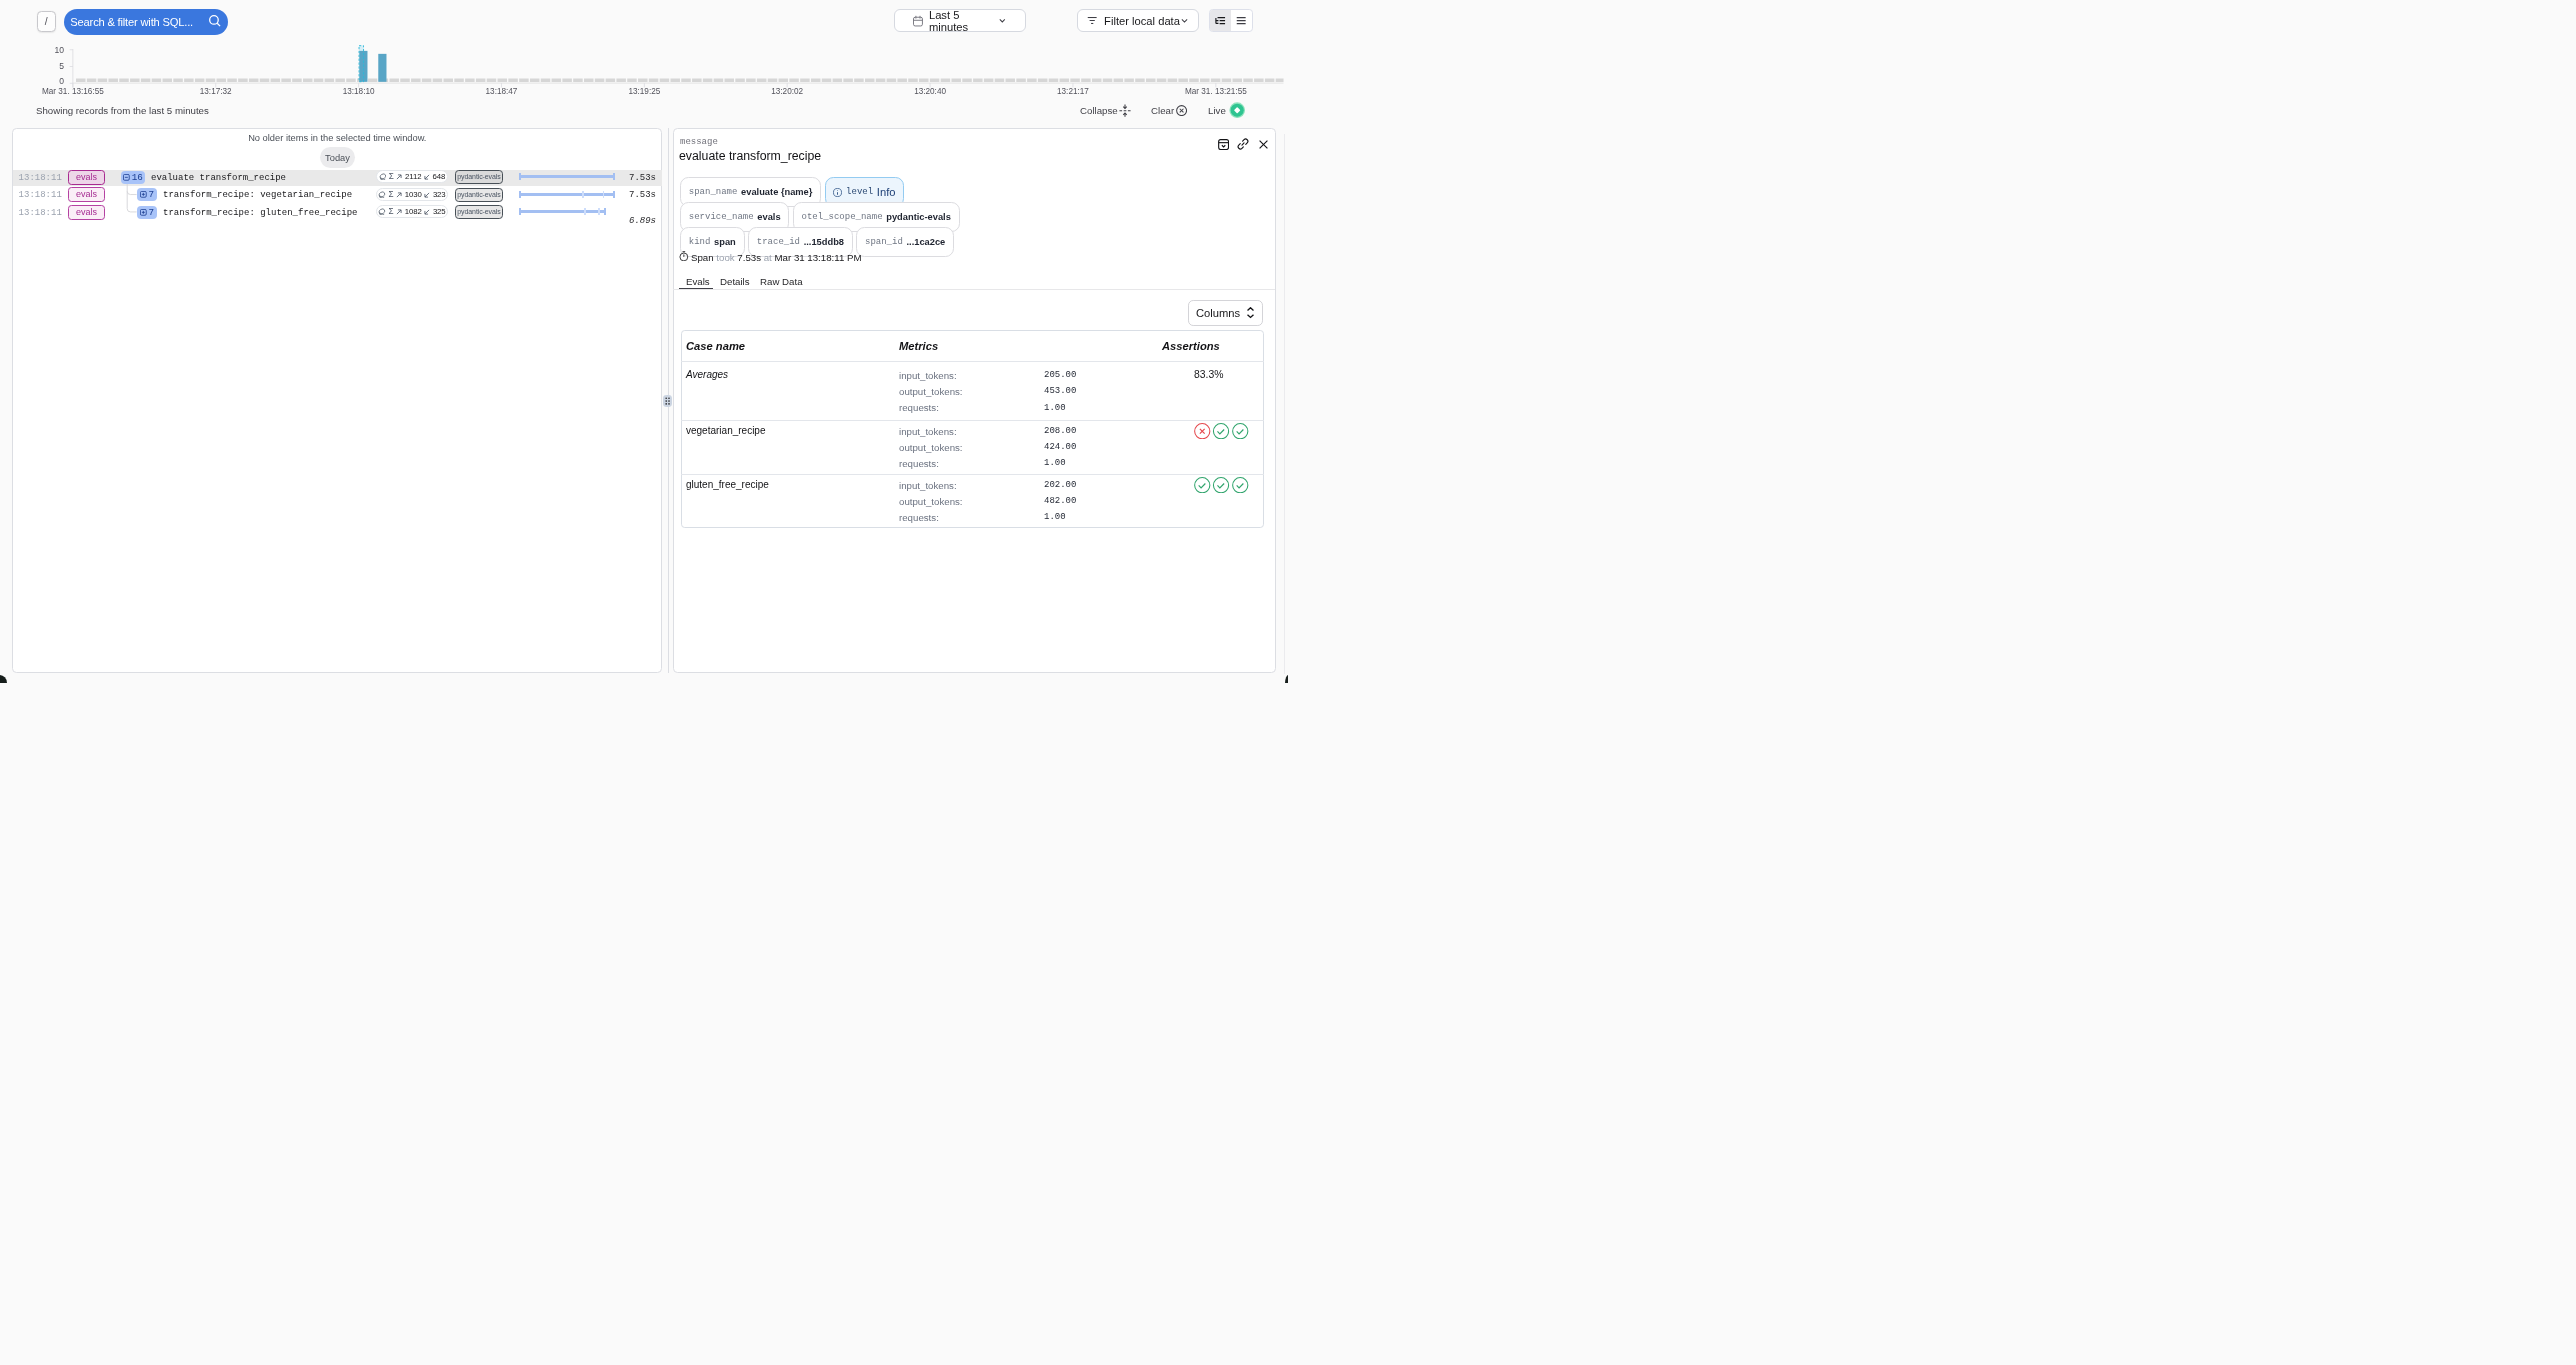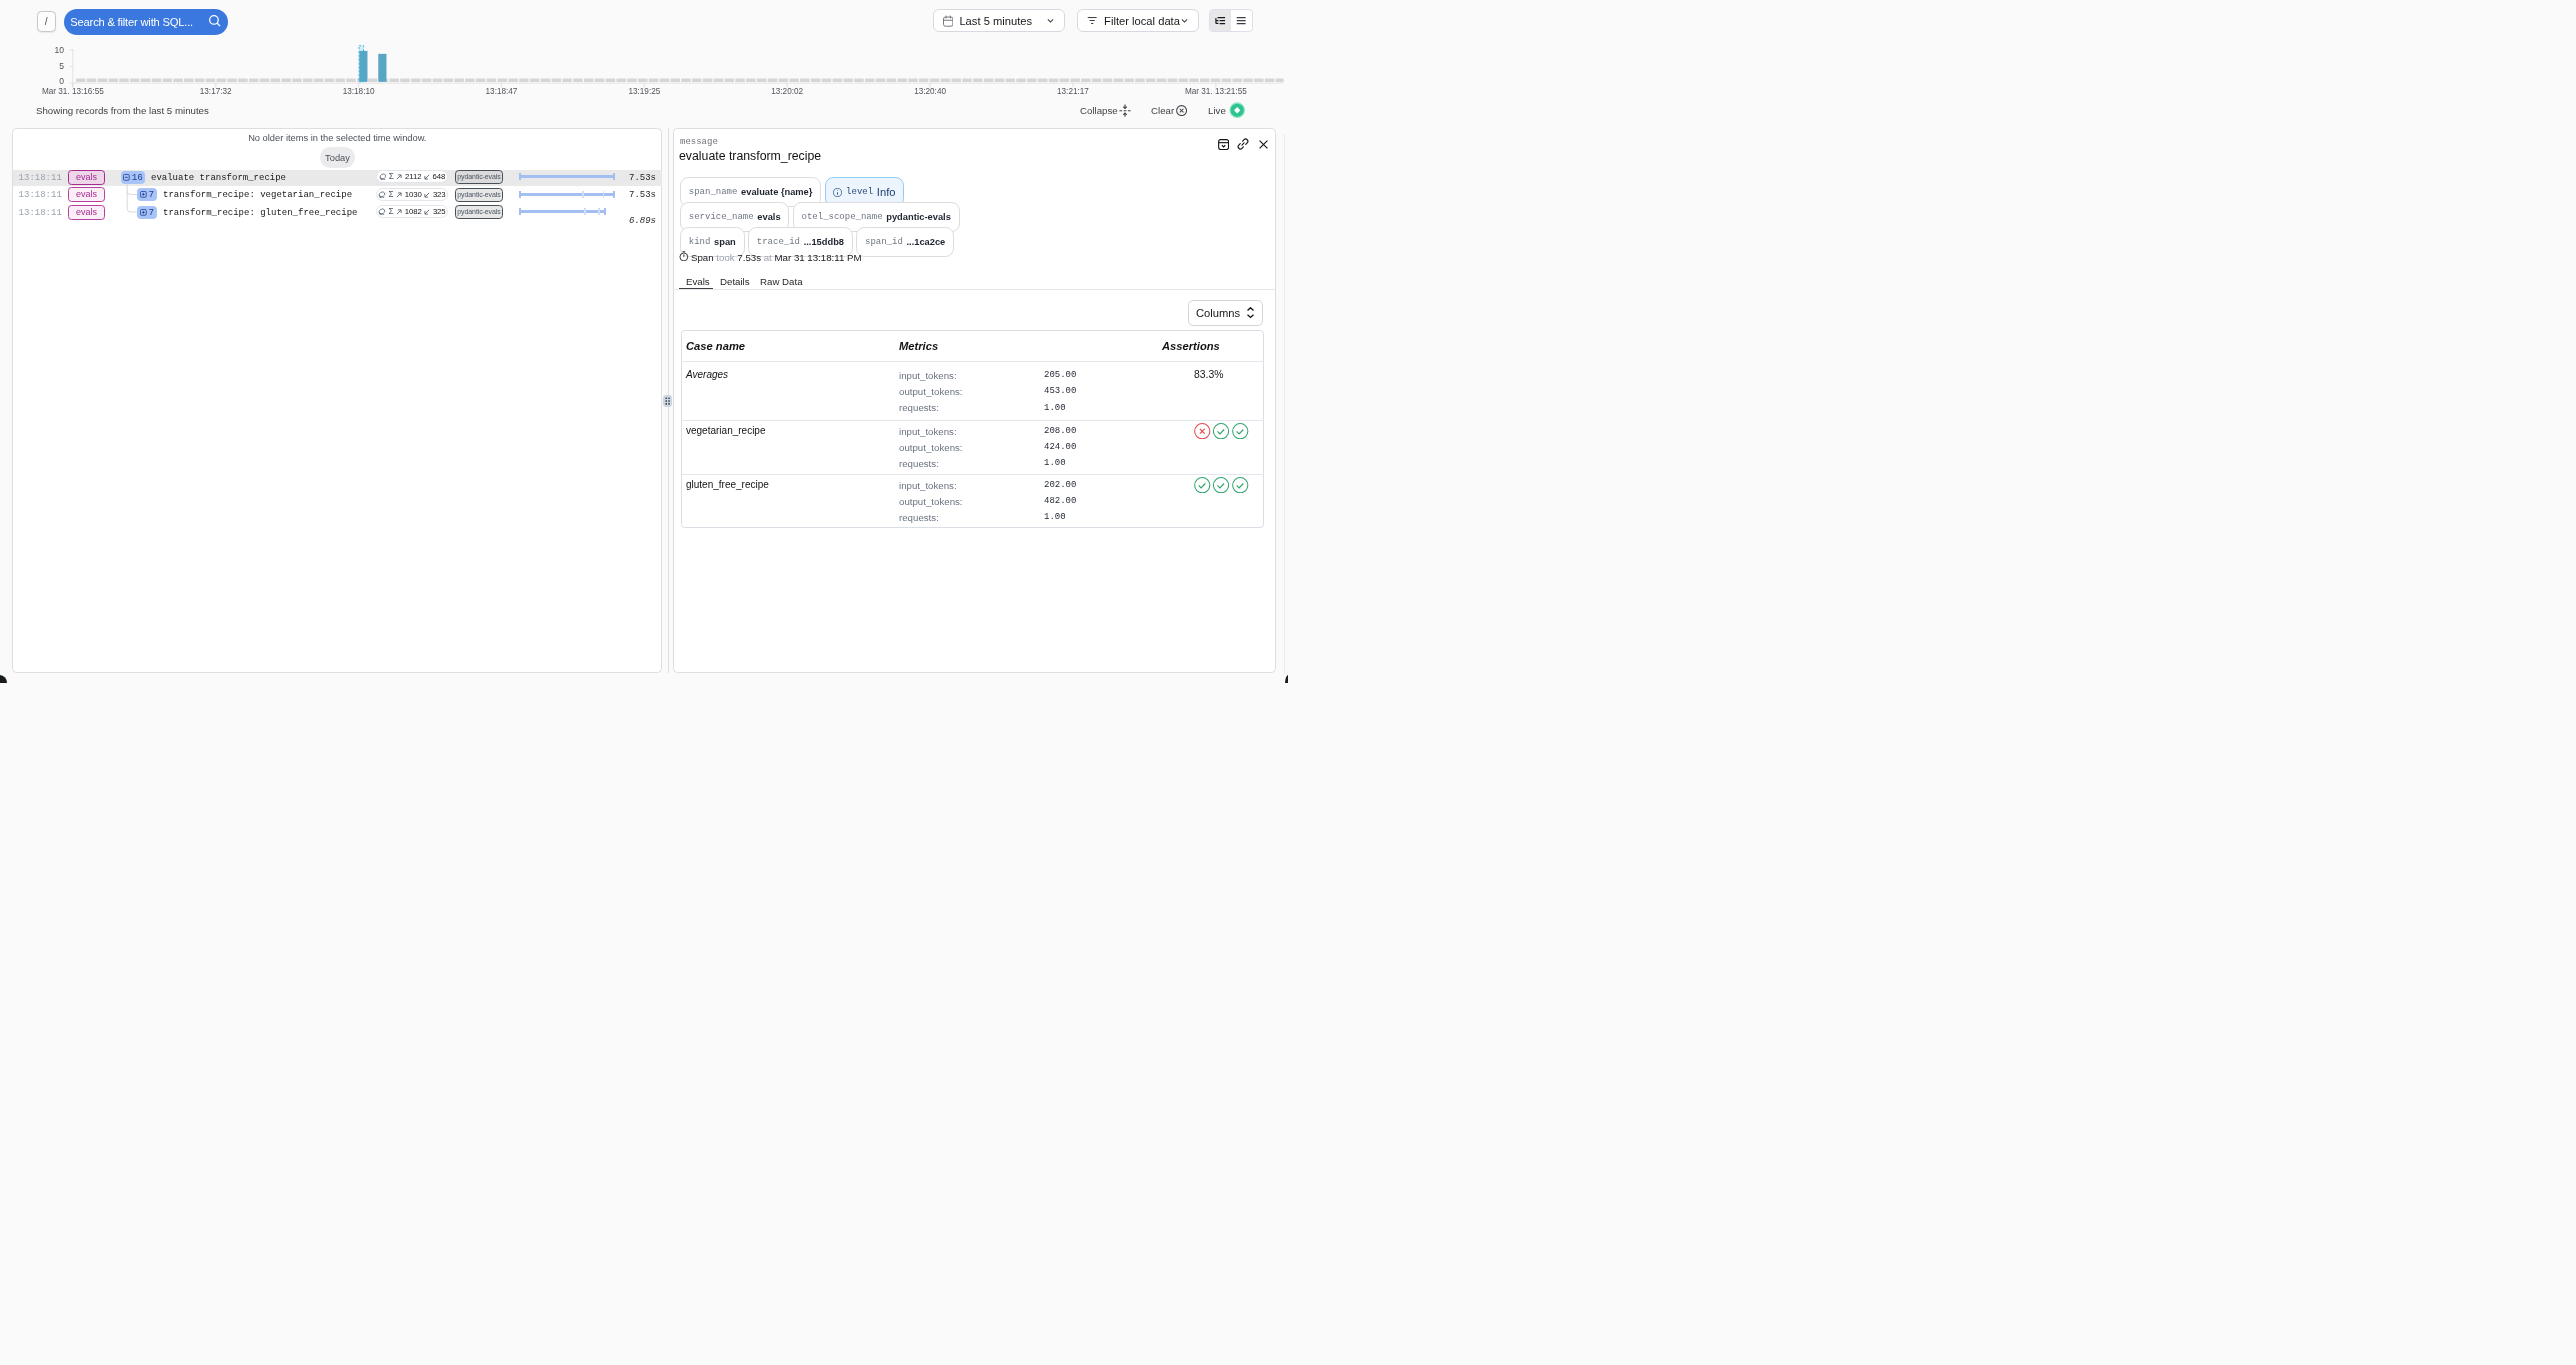--- a/index.html
+++ b/index.html
@@ -91,21 +91,21 @@
 <body>
 
 <div class="abs keycap">/</div>
 <div class="abs searchbtn">Search &amp; filter with SQL...
   <svg width="12" height="12" viewBox="0 0 16 16" style="position:absolute;right:6.7px;top:6.7px;" fill="none" stroke="#fff" stroke-width="1.7">
     <circle cx="6.6" cy="6.6" r="5.7"></circle>
       <line x1="10.9" y1="10.9" x2="14.8" y2="14.8"></line>
   </svg>
 </div>
 
-<div class="abs topbtn" style="left:933px;width:132px;padding:0 9px;">
+<div class="abs topbtn" style="left:894px;width:132px;padding:0 18px;">
   <svg width="10.4" height="12" viewBox="0 0 14 16" fill="none" stroke="#71717a" stroke-width="1.3">
     <rect x="0.7" y="2.7" width="12.6" height="12.3" rx="2.4"></rect>
     <line x1="0.7" y1="7" x2="13.3" y2="7"></line>
     <line x1="4.1" y1="0.7" x2="4.1" y2="4.6"></line>
       <line x1="9.9" y1="0.7" x2="9.9" y2="4.6"></line>
   </svg>
   <span style="margin-left:6px;">Last 5 minutes</span>
   <svg width="9" height="9" viewBox="0 0 12 12" fill="none" stroke="#3f3f46" stroke-width="1.4" style="margin-left:auto;">
     <polyline points="2.5,4.5 6,8 9.5,4.5"></polyline>
   </svg>

